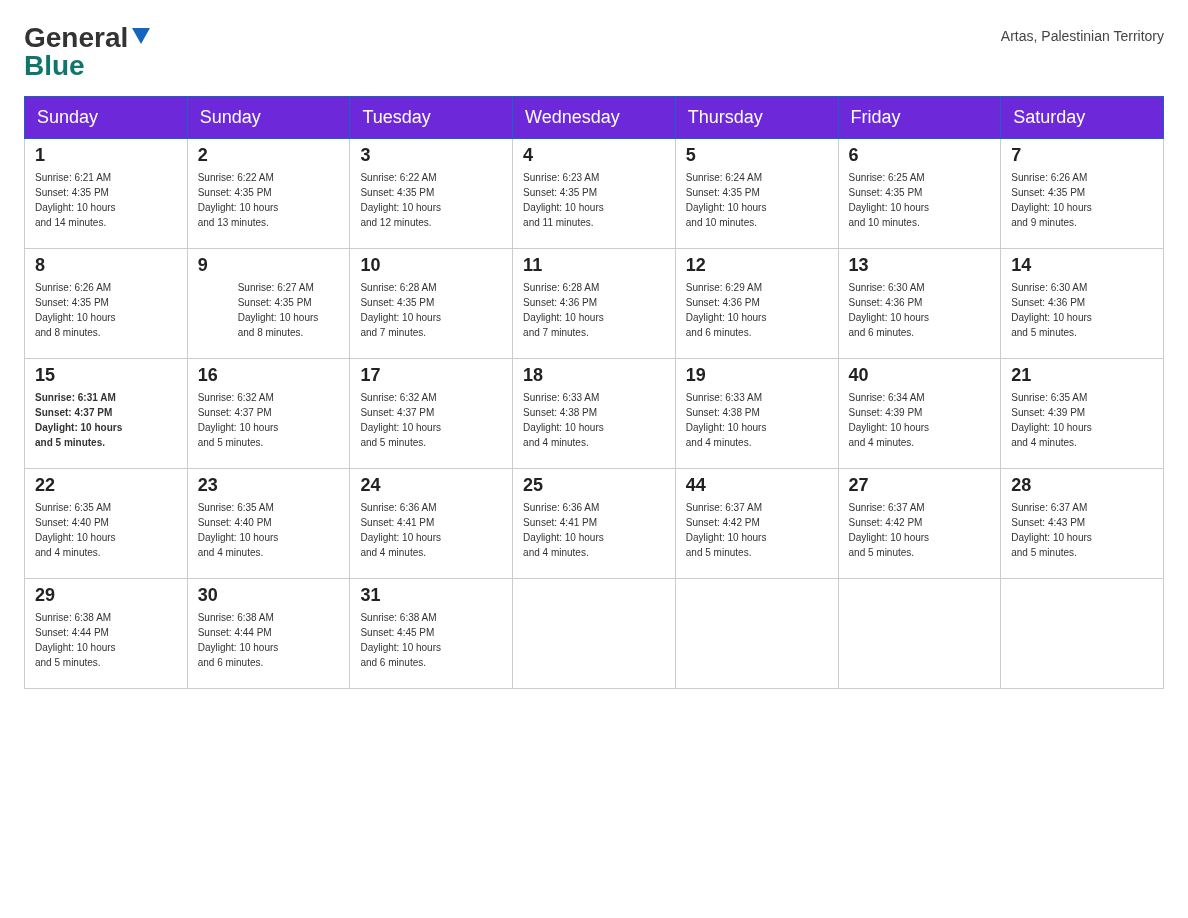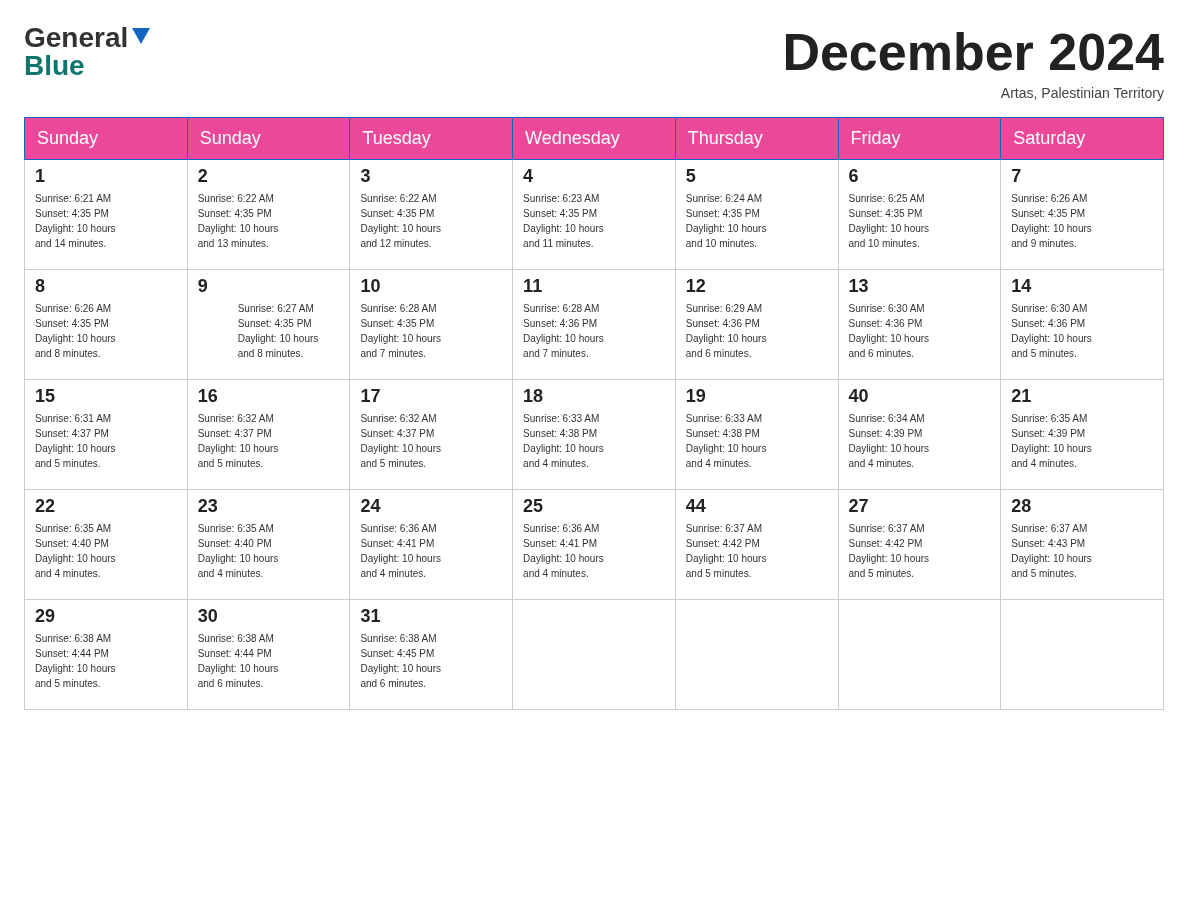--- a/index.html
+++ b/index.html
@@ -50,21 +50,21 @@
       font-size: 14px;
       color: #444;
       margin-top: 4px;
     }
     .calendar-table {
       width: 100%;
       border-collapse: collapse;
       border: 1px solid #aaa;
     }
     .calendar-table th {
-      background-color: #ec4899;
+      background-color: #6d28d9;
       color: #fff;
       font-size: 18px;
       font-weight: normal;
       padding: 10px 12px;
       text-align: left;
       border: 1px solid #1565C0;
     }
     .calendar-table td {
       border: 1px solid #ccc;
       vertical-align: top;
@@ -96,21 +96,20 @@
       <span class="logo-general">General</span>
       <svg width="22" height="22" viewBox="0 0 22 22" style="margin-left:2px;margin-top:-6px;">
         <polygon points="2,4 20,4 11,20" fill="#1565C0"></polygon>
       </svg>
     </div>
     <div>
       <span class="logo-blue">Blue</span>
     </div>
   </div>
   <div class="title-area">
-    <div class="month-title">December 2024</div>
     <div class="location-title">Artas, Palestinian Territory</div>
   </div>
 </div>
 
 <table class="calendar-table">
   <thead>
     <tr>
     <th>Sunday</th>
         <th>Sunday</th>
         <th>Tuesday</th>
@@ -219,21 +218,21 @@
           <div class="day-number">14</div>
           <div class="day-info" style="white-space: pre-line;">Sunrise: 6:30 AM
 Sunset: 4:36 PM
 Daylight: 10 hours
 and 5 minutes.</div>
         </td>
       </tr>
       <tr>
         <td>
           <div class="day-number">15</div>
-          <div class="day-info" style="white-space: pre-line;">Sunrise: 6:31 AM
+          <div class="day-info" style="white-space: pre-line; font-weight: bold;">Sunrise: 6:31 AM
 Sunset: 4:37 PM
 Daylight: 10 hours
 and 5 minutes.</div>
         </td>
         <td>
           <div class="day-number">16</div>
           <div class="day-info" style="white-space: pre-line;">Sunrise: 6:32 AM
 Sunset: 4:37 PM
 Daylight: 10 hours
 and 5 minutes.</div>

